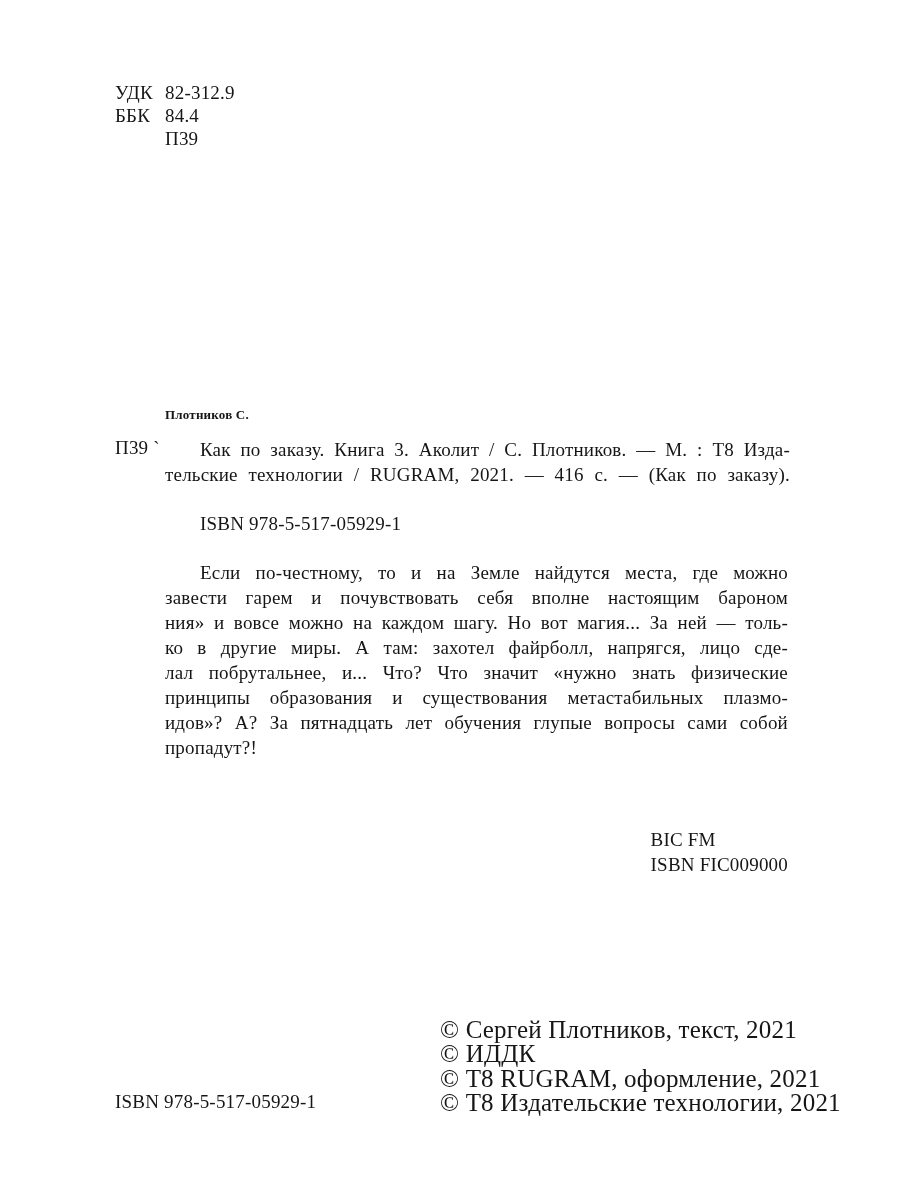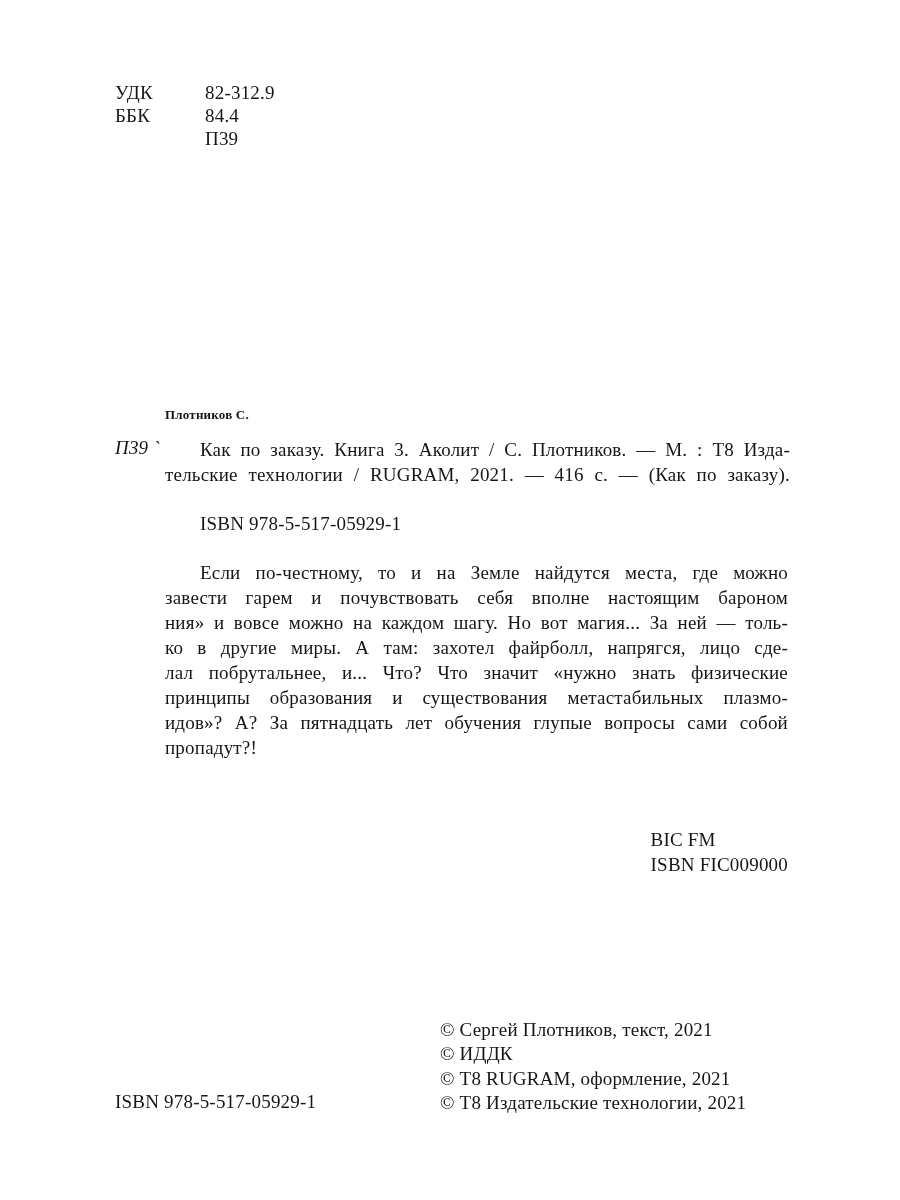--- a/index.html
+++ b/index.html
@@ -5,38 +5,38 @@
   html, body { margin: 0; padding: 0; }
   body {
     width: 900px; height: 1200px;
     background: #ffffff;
     font-family: "Liberation Serif", "DejaVu Serif", serif;
     color: #161616;
   }
   .page { position: relative; width: 900px; height: 1200px; background: #ffffff; overflow: hidden; }
 
   .cls { position: absolute; left: 115px; top: 81px; font-size: 19px; line-height: 23px; letter-spacing: .2px; }
-  .cls-row { display: flex; gap: 40px; }
+  .cls-row { display: flex; }
   .cls-label { width: 50px; }
 
   .author { position: absolute; left: 165px; top: 407px; font-size: 13px; font-weight: bold; letter-spacing: .2px; }
 
-  .margin-code { position: absolute; left: 115px; top: 437px; font-size: 19px; letter-spacing: .2px; font-style: italic; }
+  .margin-code { position: absolute; left: 115px; top: 437px; font-size: 19px; letter-spacing: .2px; }
 
   .entry { position: absolute; left: 165px; top: 437px; width: 625px; font-size: 19px; line-height: 25px; letter-spacing: .2px; }
   .jline { text-align: justify; text-align-last: justify; }
   .first { padding-left: 35px; }
 
   .isbn-line { position: absolute; left: 200px; top: 513px; font-size: 19px; letter-spacing: .2px; }
 
   .annotation { position: absolute; left: 165px; top: 560px; width: 623px; font-size: 19px; line-height: 25px; letter-spacing: .2px; }
 
   .codes { position: absolute; right: 112px; top: 827px; font-size: 19px; line-height: 25px; text-align: left; letter-spacing: .2px; }
 
-  .copyright { position: absolute; left: 440px; top: 1018px; font-size: 19px; line-height: 24.3px; letter-spacing: .2px; }
+  .copyright { position: absolute; left: 440px; top: 1018px; font-size: 25px; line-height: 24.3px; letter-spacing: .2px; }
 
   .footer-isbn { position: absolute; left: 115px; top: 1091px; font-size: 19px; letter-spacing: .2px; }
 </style>
 </head>
 <body>
 
 <div class="page">
 
   <div class="cls">
     <div class="cls-row">

